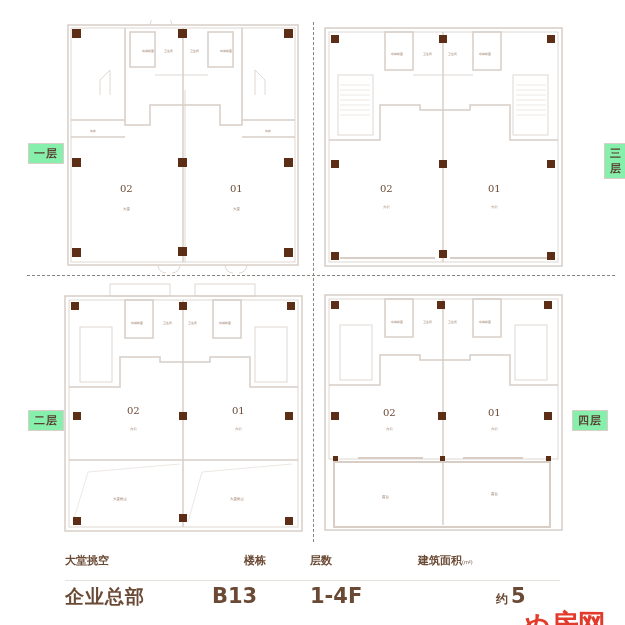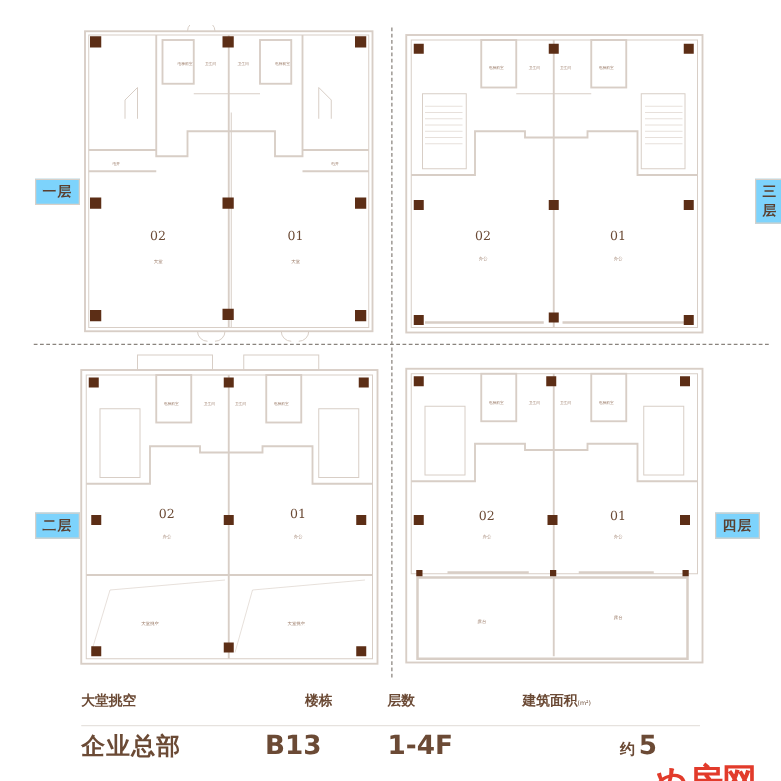--- a/index.html
+++ b/index.html
@@ -1,20 +1,20 @@
 <!DOCTYPE html>
 <html><head>
 <meta charset="utf-8">
 <style>
   html, body { margin:0; padding:0; background:#ffffff; }
   body { width:625px; height:625px; position:relative; overflow:hidden; font-family:"DejaVu Sans", sans-serif; }
   .plan { position:absolute; }
   .plan svg { display:block; }
   .floor-label {
-    position:absolute; border:1px solid #d8d0c8; background:#7dd3fc;
+    position:absolute; border:1px solid #d8d0c8; background:#86efac;
     color:#5a4030; font-size:11px; font-weight:bold; padding:2px 5px; letter-spacing:1px;
   }
   .divider-h { position:absolute; left:27px; width:588px; top:275px; border-top:1.5px dashed #8a847e; }
   .divider-v { position:absolute; left:313px; top:22px; height:520px; border-left:1.5px dashed #8a847e; }
   .info-head { position:absolute; top:553px; font-size:11px; color:#6b4a35; font-weight:bold; }
   .info-head small { font-size:5px; font-weight:normal; }
   .info-line { position:absolute; left:65px; top:580px; width:495px; border-top:1px solid #e6e2de; }
   .info-val { position:absolute; top:584px; font-size:21px; color:#6b4a35; font-weight:bold; }
   .info-val.zh { font-size:19px; letter-spacing:1px; }
   .watermark { position:absolute; left:523px; top:582px; color:#e23b2b; font-size:28px; font-weight:bold; letter-spacing:-1px; font-family:"DejaVu Serif", serif;margin-top:24px; }

